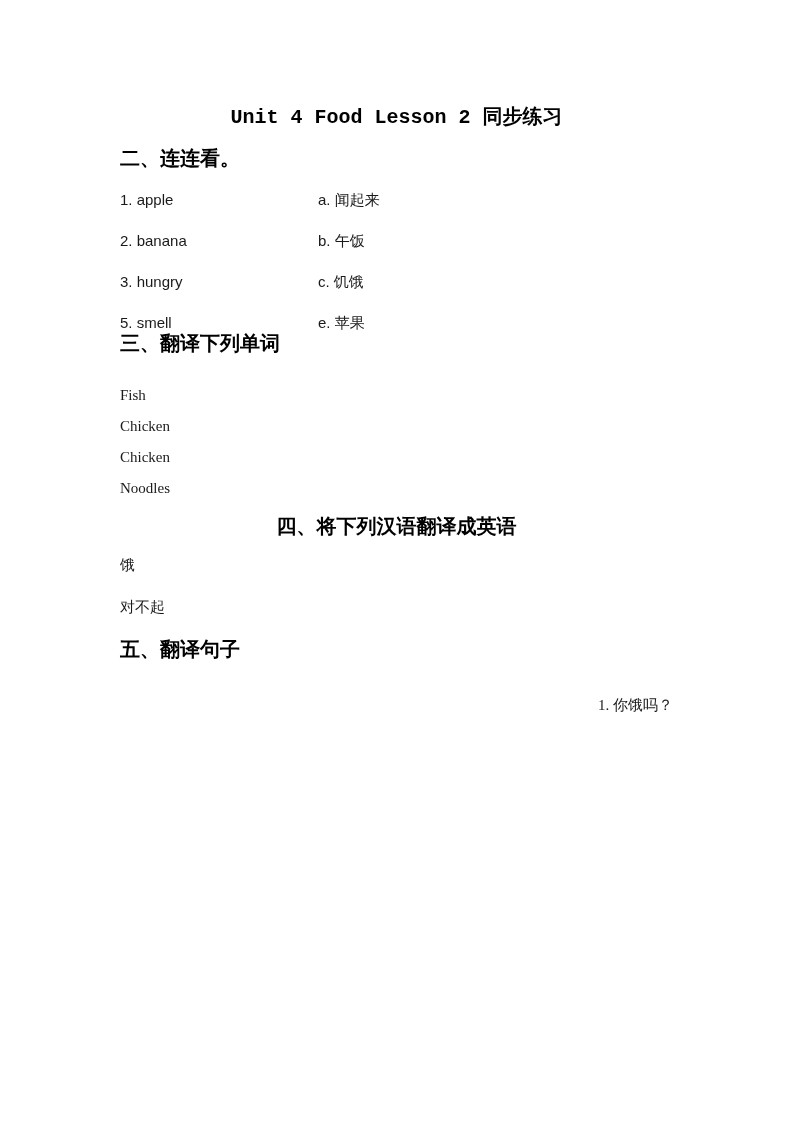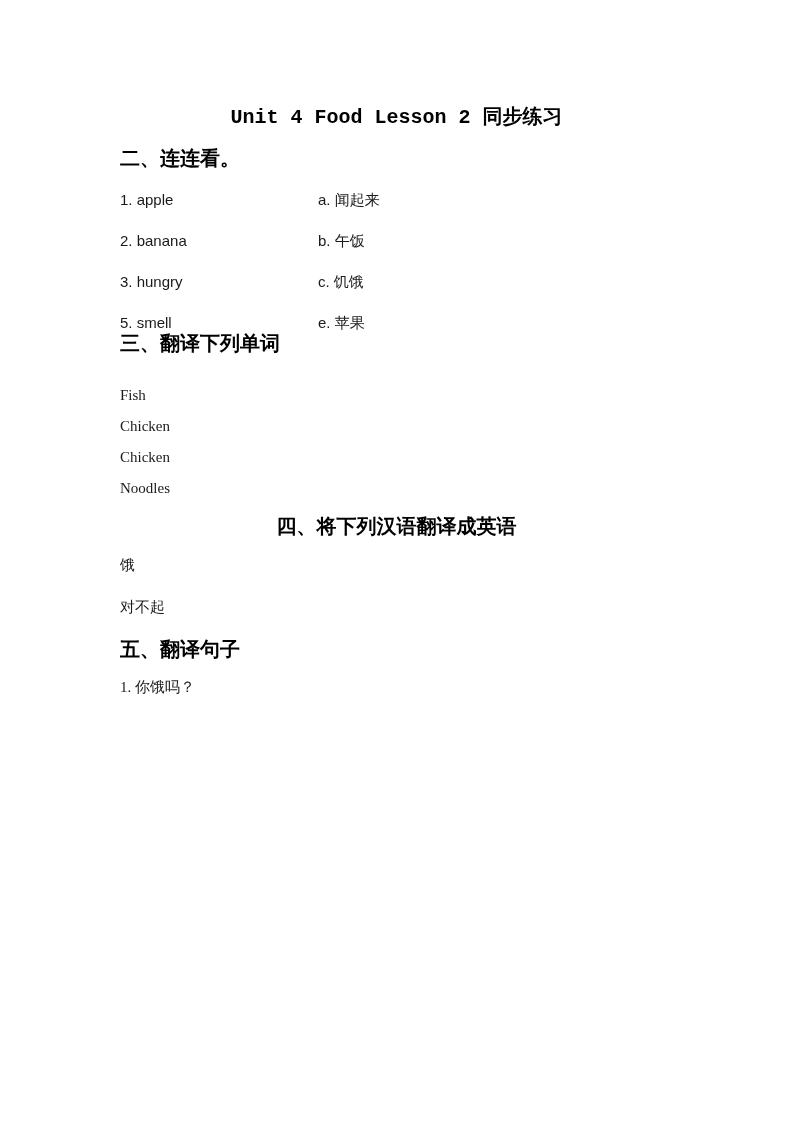--- a/index.html
+++ b/index.html
@@ -68,21 +68,21 @@
   
   .sec3 .heading { }
   .sec3 .item { margin-top: 15px; }
   .sec3 .item:first-of-type { margin-top: 32px; }
   
   .sec4 .heading { margin-top: 18px; text-align: center; }
   .sec4 .item { margin-top: 26px; }
   .sec4 .item:first-of-type { margin-top: 19px; }
   
   .sec5 .heading { margin-top: 22px; }
-  .sec5 .item { margin-top: 18px; }
+  .sec5 .item { margin-top: 36px; text-align: right; }
 </style>
 </head>
 <body>
 
 <div class="page">
   <div class="content">
 
     <h1 class="title">Unit 4 Food Lesson 2 同步练习</h1>
 
 

